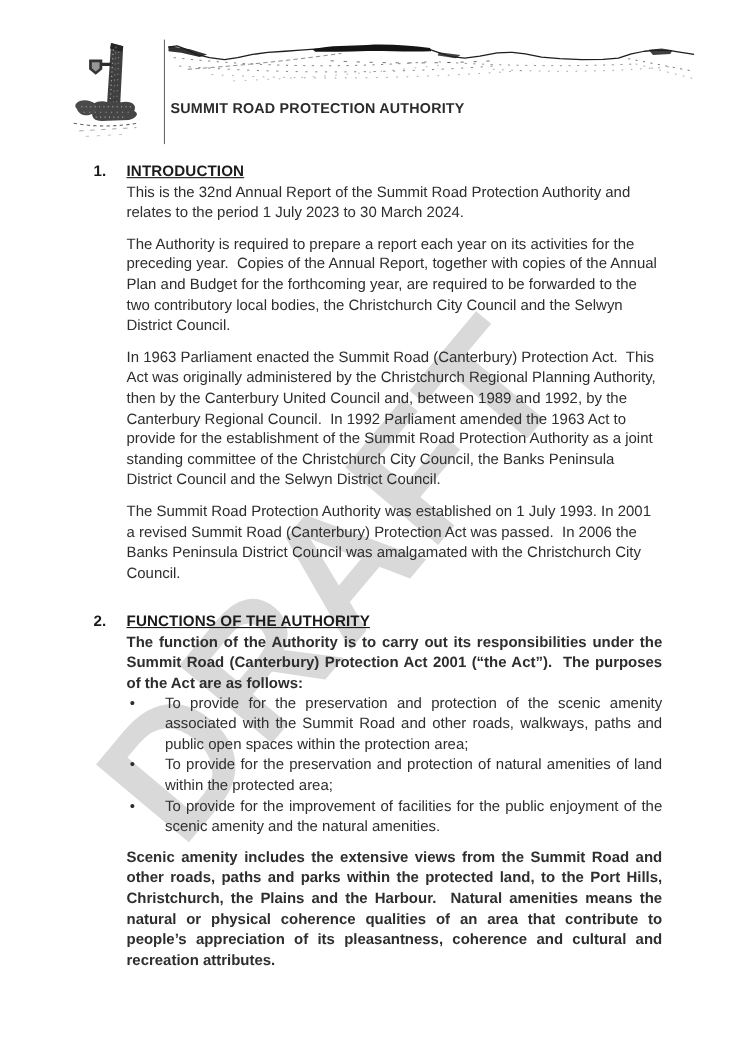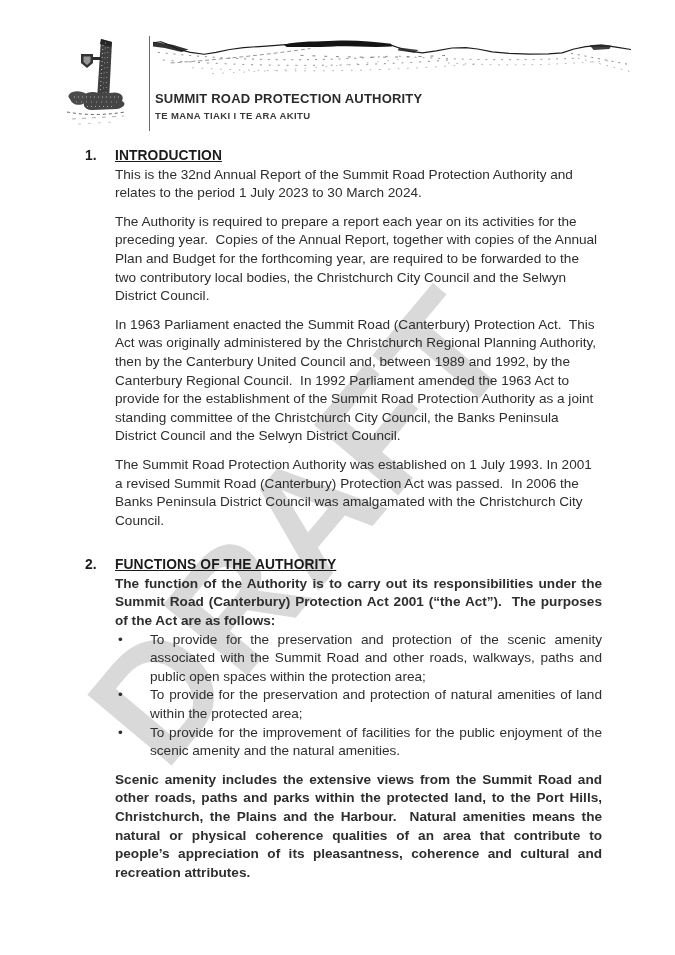--- a/index.html
+++ b/index.html
@@ -86,21 +86,20 @@
         <path d="M40,33 Q180,41 330,29" fill="none" stroke="#444444" stroke-width="0.8" stroke-dasharray="1.5 8" opacity="0.6"></path>
         <path d="M250,21 Q340,27 432,23" fill="none" stroke="#3a3a3a" stroke-width="0.8" stroke-dasharray="2 6" opacity="0.65"></path>
         <path d="M300,28 Q385,33 470,25" fill="none" stroke="#444444" stroke-width="0.8" stroke-dasharray="1.5 7" opacity="0.6"></path>
         <path d="M18,28 Q90,23 160,13" fill="none" stroke="#474747" stroke-width="0.8" stroke-dasharray="4 3" opacity="0.75"></path>
         <path d="M60,39 Q160,35 252,24" fill="none" stroke="#505050" stroke-width="0.7" stroke-dasharray="1.5 9" opacity="0.6"></path>
         <path d="M425,18 L486,30" fill="none" stroke="#3a3a3a" stroke-width="0.9" stroke-dasharray="2 5" opacity="0.7"></path>
         <path d="M432,23 L486,37" fill="none" stroke="#4a4a4a" stroke-width="0.8" stroke-dasharray="1.5 6" opacity="0.6"></path>
         <path d="M150,20 Q230,24 300,20" fill="none" stroke="#2d2d2d" stroke-width="0.9" stroke-dasharray="3 9" opacity="0.7"></path>
       </svg>
       <div class="org-name">SUMMIT ROAD PROTECTION AUTHORITY</div>
-      <div class="org-sub">TE MANA TIAKI I TE ARA AKITU</div>
     </div>
   </header>
 
   <main class="doc">
 
     <section class="section">
       <div class="sec-num">1.</div>
       <div class="sec-body">
         <div class="sec-heading">INTRODUCTION</div>
         <p class="para">This is the 32nd Annual Report of the Summit Road Protection Authority and relates to the period 1 July 2023 to 30 March 2024.</p>

